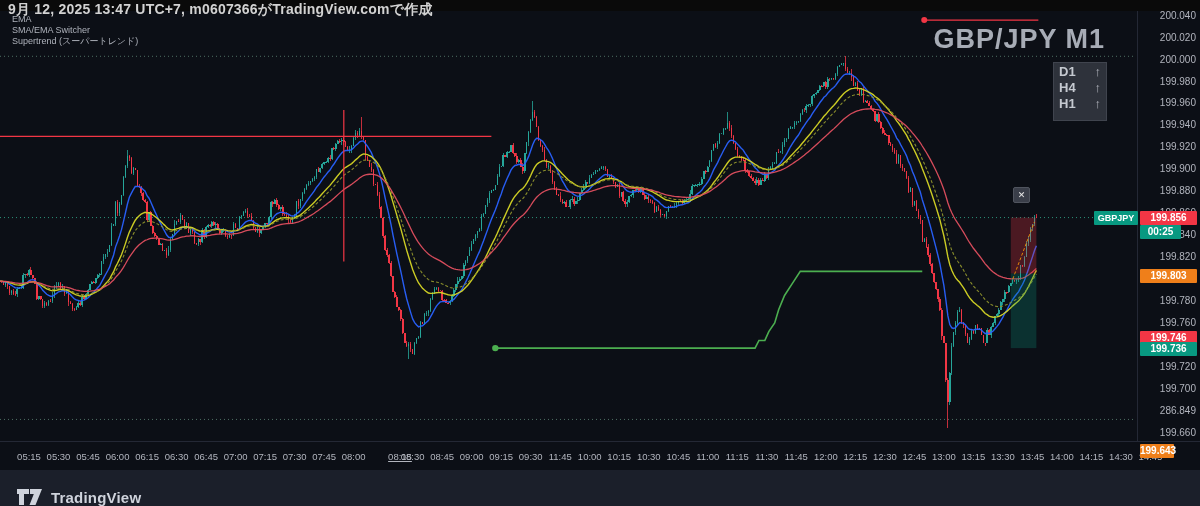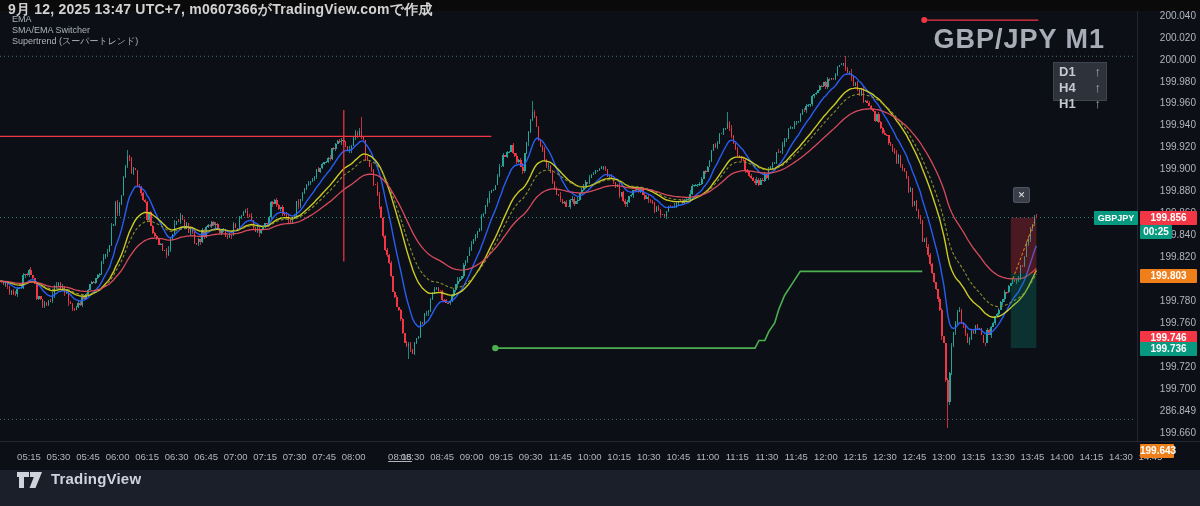--- a/index.html
+++ b/index.html
@@ -4,38 +4,38 @@
 <style>
   html,body{margin:0;padding:0;background:#0c0f16;}
   body{width:1200px;height:506px;position:relative;overflow:hidden;
        font-family:"Liberation Sans",sans-serif;-webkit-user-select:none;user-select:none;}
   .topbar{position:absolute;left:0;top:0;width:1200px;height:11px;background:#0a0a0a;z-index:30;}
   .topbar span{position:absolute;left:8px;top:1px;font-size:14px;color:#d2d2d2;font-weight:bold;letter-spacing:.2px;white-space:nowrap;}
   .legend{position:absolute;left:12px;top:14px;z-index:20;}
   .legend div{font-size:9px;line-height:11px;color:#aeb2bb;white-space:nowrap;}
   .watermark{position:absolute;top:24px;right:95px;z-index:5;font-size:27px;font-weight:bold;
              color:#a7acb6;letter-spacing:1px;}
-  .mtf{position:absolute;left:1053px;top:62px;width:54px;height:39px;z-index:20;
+  .mtf{position:absolute;left:1053px;top:62px;width:54px;height:59px;z-index:20;
        background:rgba(56,60,70,.78);border:1px solid rgba(120,123,134,.25);box-sizing:border-box;padding:1px 5px;}
   .mtf .row{display:flex;justify-content:space-between;font-size:13px;line-height:16px;color:#c5c9d0;font-weight:bold;}
   .mtf .row .arr{font-weight:normal;color:#b2b5be;}
   svg#chart{position:absolute;left:0;top:0;z-index:1;display:block;}
   .price-axis{position:absolute;left:1137px;top:11px;width:63px;height:430px;z-index:10;
               border-left:1px solid #242835;background:transparent;}
   .price-axis span{position:absolute;right:5px;font-size:10px;color:#b2b5be;white-space:nowrap;}
   .axis-label{position:absolute;z-index:15;height:14px;line-height:14px;font-size:10px;color:#fff;
               text-align:center;font-weight:bold;border-radius:1px;}
   .time-axis{position:absolute;left:0;top:441px;width:1200px;height:29px;z-index:10;
              border-top:1px solid #242835;background:#0c0f16;}
   .time-axis span{position:absolute;top:9px;font-size:9.5px;color:#b2b5be;transform:translateX(-50%);white-space:nowrap;}
   .close-btn{position:absolute;left:1013px;top:187px;width:17px;height:16px;z-index:25;
              background:#3a3e49;border:1px solid #50545e;border-radius:2px;color:#e8e8e8;
              font-size:9px;line-height:14px;text-align:center;cursor:pointer;box-sizing:border-box;}
   .footer{position:absolute;left:0;top:470px;width:1200px;height:36px;background:#1b1f2a;z-index:30;
-          display:flex;align-items:flex-start;}
+          display:flex;align-items:flex-end;}
   .footer .logo{margin-left:16px;display:flex;align-items:center;}
   .footer .brand{margin-left:8px;font-size:15px;font-weight:bold;color:#cfd3dc;letter-spacing:.2px;}
 </style>
 </head>
 <body>
 
 <div class="topbar">
   <span>9月 12, 2025 13:47 UTC+7,  m0607366がTradingView.comで作成</span>
 </div>
 
@@ -1173,21 +1173,21 @@
     <span style="top: 283.947px;">199.780</span>
     <span style="top: 305.889px;">199.760</span>
     <span style="top: 327.832px;">199.740</span>
     <span style="top: 349.774px;">199.720</span>
     <span style="top: 371.716px;">199.700</span>
     <span style="top: 393.658px;">286.849</span>
     <span style="top: 415.6px;">199.660</span>
   </div>
 <div id="axis-labels">
     <div class="axis-label" style="left: 1140px; width: 57px; top: 210.567px; background: rgb(242, 54, 69);">199.856</div>
-    <div class="axis-label" style="left: 1140px; width: 32px; top: 224.567px; background: rgb(8, 153, 129);">00:25</div>
+    <div class="axis-label" style="left: 1140px; width: 41px; top: 224.567px; background: rgb(8, 153, 129);">00:25</div>
     <div class="axis-label" style="left: 1140px; width: 57px; top: 268.714px; background: rgb(239, 127, 26);">199.803</div>
     <div class="axis-label" style="left: 1140px; width: 57px; top: 331.249px; background: rgb(242, 54, 69);">199.746</div>
     <div class="axis-label" style="left: 1140px; width: 57px; top: 342.22px; background: rgb(8, 153, 129);">199.736</div>
     <div class="axis-label" style="left: 1140px; width: 34px; top: 444.251px; background: rgb(239, 127, 26);">199.643</div>
     <div class="axis-label" style="background: rgb(8, 153, 129); right: 62px; width: 44px; font-size: 9px; top: 210.567px;">GBPJPY</div>
   </div>
 <div class="time-axis" id="time-axis">
     <span style="left: 29px;">05:15</span>
     <span style="left: 58.5132px;">05:30</span>
     <span style="left: 88.0263px;">05:45</span>

